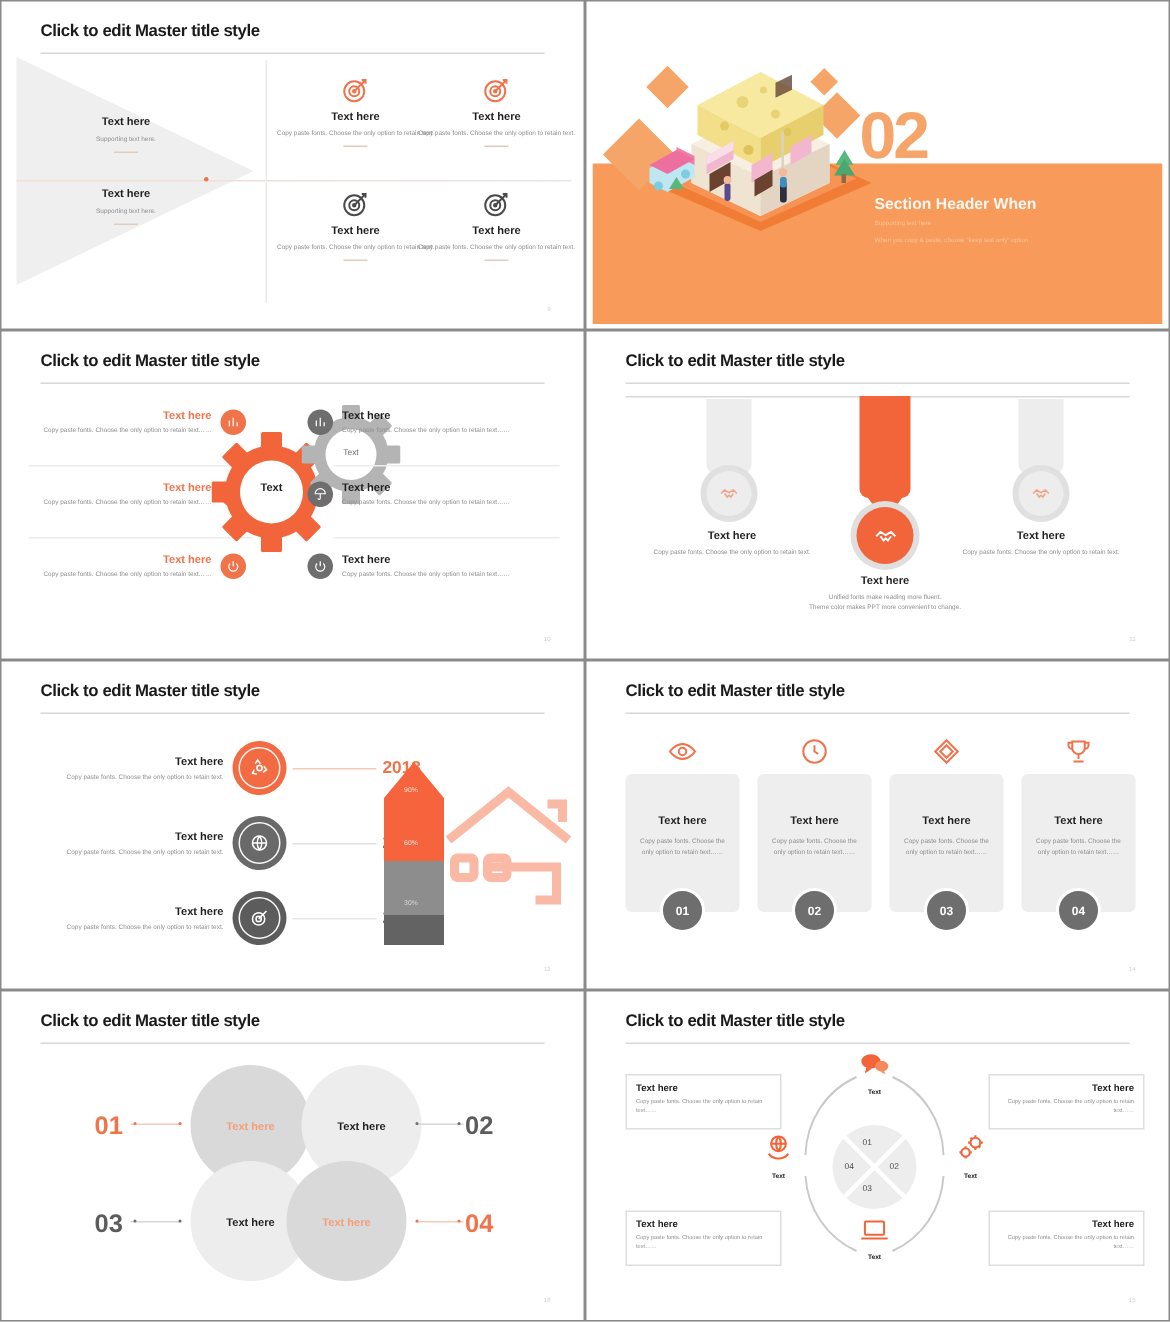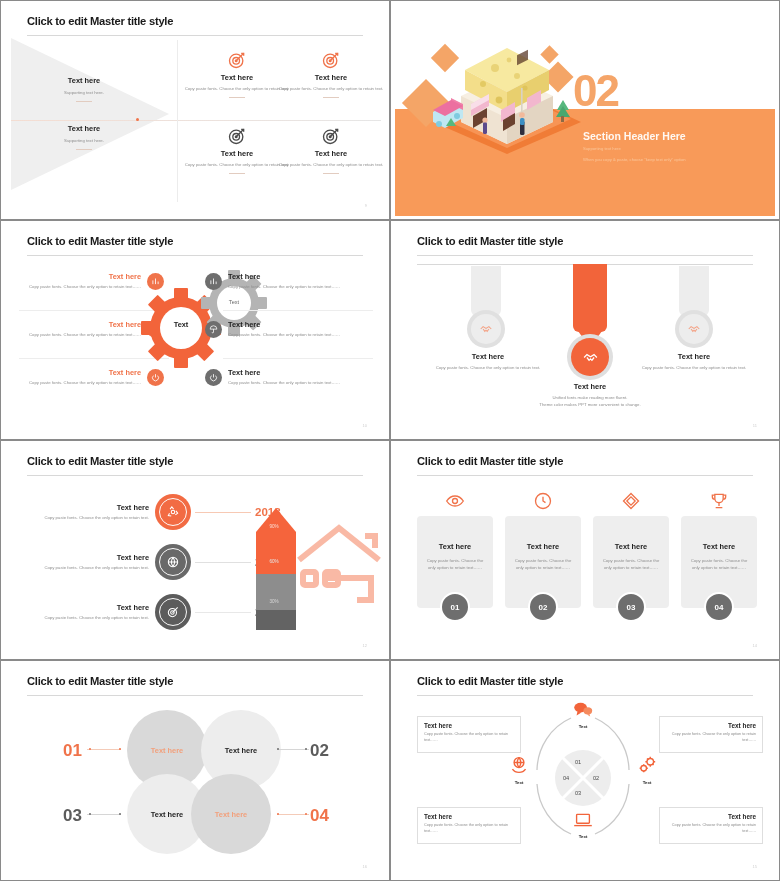--- a/index.html
+++ b/index.html
@@ -283,21 +283,21 @@
         <rect x="104" y="62" width="1.6" height="36" fill="#D9D2C4"></rect>
 
         <rect x="66" y="96" width="4" height="12" rx="1.6" fill="#5B4A8C"></rect>
         <circle cx="68" cy="94" r="2.6" fill="#F2B99A"></circle>
         <rect x="103" y="95" width="4.5" height="14" rx="1.6" fill="#2E2E3E"></rect>
         <rect x="103" y="92" width="4.5" height="7" rx="1.6" fill="#3C8FC4"></rect>
         <circle cx="105" cy="89" r="2.8" fill="#F2B99A"></circle>
       </svg>
 
       <div class="s2-num">02</div>
-      <div class="s2-head">Section Header Here</div>
+      <div class="s2-head">Section Header When</div>
       <div class="s2-sub1">Supporting text here</div>
       <div class="s2-sub2">When you copy &amp; paste, choose "keep text only" option</div>
     </div>
   </div>
 
   <div class="slide">
     <div class="slide-inner">
       <div class="title">Click to edit Master title style</div>
       <div class="title-rule"></div>
 

